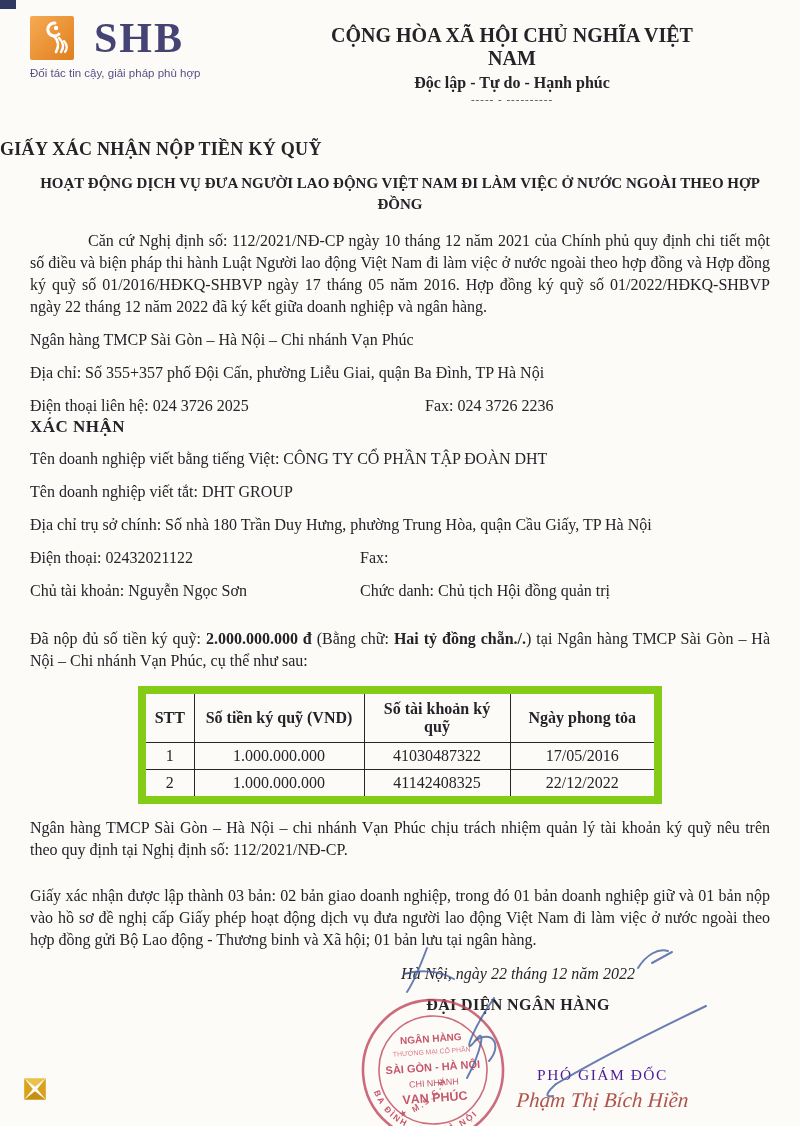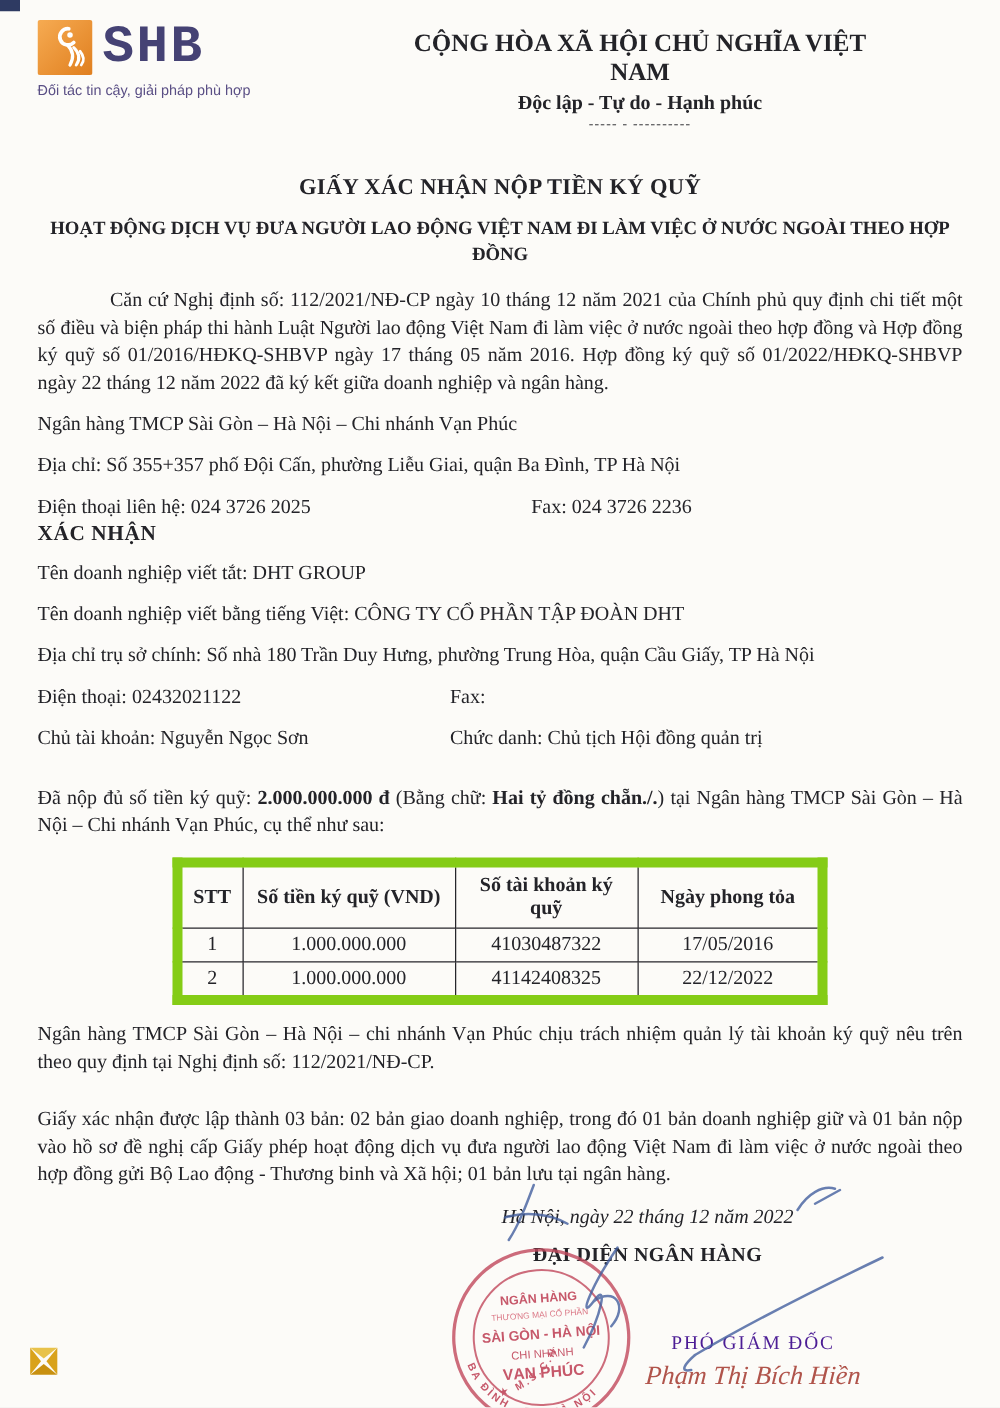--- a/index.html
+++ b/index.html
@@ -14,34 +14,34 @@
   }
   .corner-mark{ position:absolute; left:0; top:0; width:16px; height:9px; background:#2e3a62; }
 
   
   .doc-header{ display:flex; padding:16px 0 0 30px; }
   .logo-block{ width:230px; }
   .logo-row{ display:flex; align-items:center; }
   .logo-mark{ width:44px; height:44px; flex:0 0 44px; }
   .logo-text{
     font-size:42px; font-weight:bold; letter-spacing:2px;
-    color:#454274; margin-left:8px; line-height:44px;
-    font-family:Liberation Mono, monospace;
+    color:#454274; margin-left:20px; line-height:44px;
+    font-family:Liberation Serif, serif;
   }
   .logo-tagline{
     margin-top:7px; font-family:"Liberation Sans", sans-serif;
     font-size:11.5px; color:#5a4f85; white-space:nowrap;
   }
   .national-block{ margin-left:52px; padding-top:8px; width:400px; text-align:center; }
   .nb1{ font-size:20px; font-weight:bold; }
   .nb2{ font-size:16px; font-weight:bold; margin-top:4px; }
   .nb-sep{ font-size:11px; letter-spacing:1px; margin-top:1px; color:#3a3a3e; }
 
   
-  .title{ margin-top:34px; text-align:center; font-size:18px; font-weight:bold; letter-spacing:.3px; }
+  .title{ margin-top:34px; font-size:18px; font-weight:bold; letter-spacing:.3px; }
   .subtitle{ margin:13px auto 0; width:724px; text-align:center; font-size:15px; font-weight:bold; line-height:21px; }
 
   .content{ margin:0 30px; }
   p{ font-size:16px; line-height:22px; }
   .justified{ text-align:justify; }
   .intro{ margin-top:15px; text-indent:58px; }
   .line{ margin-top:11px; }
   .pair{ display:flex; margin-top:11px; }
   .pair .w1{ width:395px; flex:0 0 395px; }
   .pair .w2{ width:330px; flex:0 0 330px; }
@@ -113,22 +113,22 @@
 
     <p class="line">Ngân hàng TMCP Sài Gòn – Hà Nội – Chi nhánh Vạn Phúc</p>
     <p class="line">Địa chỉ: Số 355+357 phố Đội Cấn, phường Liễu Giai, quận Ba Đình, TP Hà Nội</p>
     <p class="pair">
       <span class="w1">Điện thoại liên hệ: 024 3726 2025</span>
       <span>Fax: 024 3726 2236</span>
     </p>
 
     <div class="confirm-heading">XÁC NHẬN</div>
 
+    <p class="line">Tên doanh nghiệp viết bằng tiếng Việt: CÔNG TY CỔ PHẦN TẬP ĐOÀN DHT</p>
     <p class="line">Tên doanh nghiệp viết tắt: DHT GROUP</p>
-    <p class="line">Tên doanh nghiệp viết bằng tiếng Việt: CÔNG TY CỔ PHẦN TẬP ĐOÀN DHT</p>
     <p class="line">Địa chỉ trụ sở chính:  Số nhà 180 Trần Duy Hưng, phường Trung Hòa, quận Cầu Giấy, TP Hà Nội</p>
     <p class="pair">
       <span class="w2">Điện thoại: 02432021122</span>
       <span>Fax:</span>
     </p>
     <p class="pair">
       <span class="w2">Chủ tài khoản: Nguyễn Ngọc Sơn</span>
       <span>Chức danh: Chủ tịch Hội đồng quản trị</span>
     </p>
 

